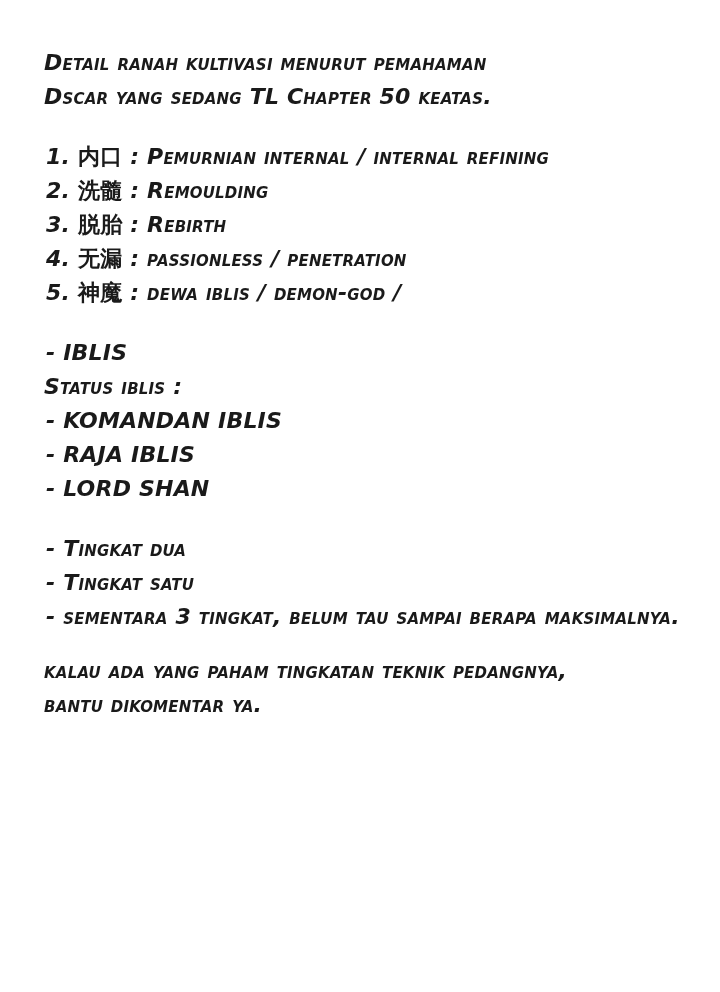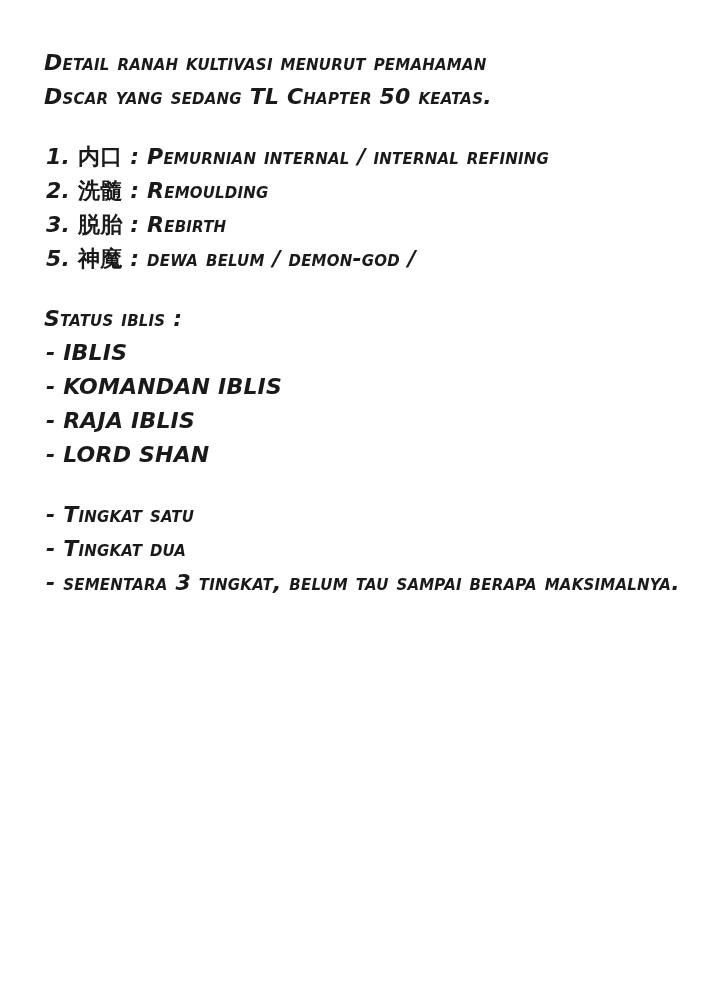--- a/index.html
+++ b/index.html
@@ -77,39 +77,44 @@
     <div class="gap-lg"></div>
 
     <div class="block">
 
       <span class="line indent-item"><span>1.</span> <span class="cjk">内口</span> <span>: Pemurnian internal / internal refining</span></span>
 
       <span class="line indent-item"><span>2.</span> <span class="cjk">洗髓</span> <span>: Remoulding</span></span>
 
       <span class="line indent-item"><span>3.</span> <span class="cjk">脱胎</span> <span>: Rebirth</span></span>
 
+      <span class="line indent-item"><span>4.</span> <span class="cjk">无漏</span> <span>: passionless / penetration</span></span>
 
-      <span class="line indent-item"><span>5.</span> <span class="cjk">神魔</span> <span>: dewa belum / demon-god /</span></span>
+      <span class="line indent-item"><span>5.</span> <span class="cjk">神魔</span> <span>: dewa iblis / demon-god /</span></span>
     </div>
 
     <div class="gap-lg"></div>
 
     <div class="block">
+      <span class="line indent-item">- IBLIS</span>
       <span class="line heading">Status iblis :</span>
-      <span class="line indent-item">- IBLIS</span>
       <span class="line indent-item">- KOMANDAN IBLIS</span>
       <span class="line indent-item">- RAJA IBLIS</span>
       <span class="line indent-item">- LORD SHAN</span>
     </div>
 
     <div class="gap-lg"></div>
 
     <div class="block">
+      <span class="line indent-item">- Tingkat dua</span>
       <span class="line indent-item">- Tingkat satu</span>
-      <span class="line indent-item">- Tingkat dua</span>
       <span class="line indent-item">- sementara 3 tingkat, belum tau sampai berapa maksimalnya.</span>
     </div>
 
     <div class="gap-md"></div>
 
+    <div class="block">
+      <span class="line">kalau ada yang paham tingkatan teknik pedangnya,</span>
+      <span class="line">bantu dikomentar ya.</span>
+    </div>
 
   </div>
 </div>
 
 </body></html>

